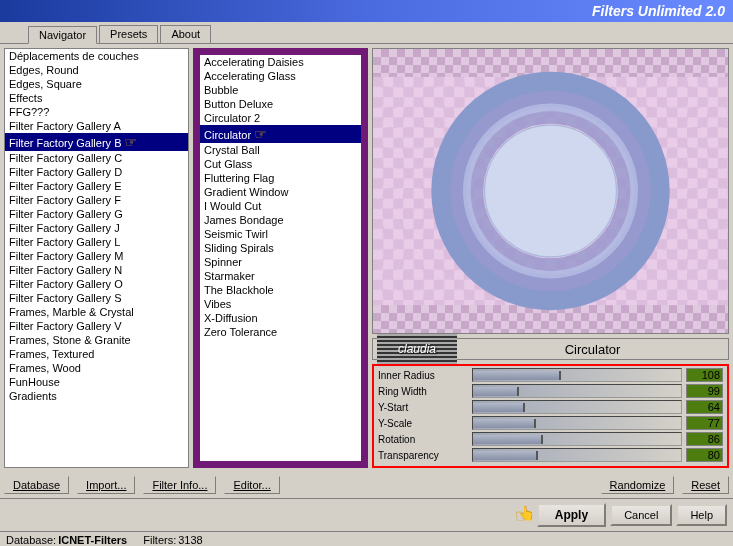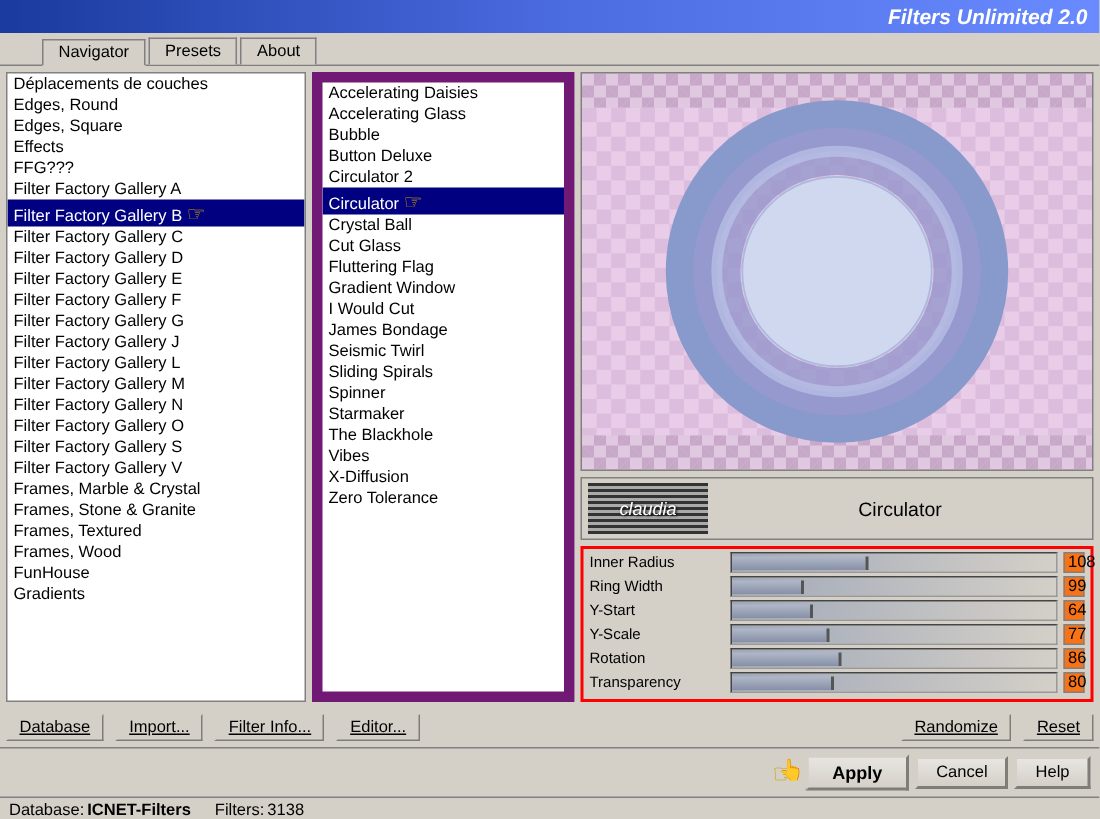--- a/index.html
+++ b/index.html
@@ -43,21 +43,21 @@
     }
 
     .main-content {
       display: flex;
       height: calc(546px - 24px - 30px - 36px - 28px);
       padding: 4px;
       gap: 4px;
     }
 
     .left-panel {
-      width: 200px;
+      width: 185px;
       border: 1px solid #808080;
       background: white;
       overflow-y: auto;
       flex-shrink: 0;
     }
 
     .left-panel-item {
       padding: 1px 4px;
       cursor: pointer;
       white-space: nowrap;
@@ -98,21 +98,21 @@
       justify-content: center;
     }
 
     .filter-info-panel {
       border: 1px solid #808080;
       background: #d4d0c8;
       display: flex;
       align-items: center;
       padding: 2px 4px;
       gap: 4px;
-      height: 42px;
+      height: 22px;
     }
 
     .filter-logo {
       width: 80px;
       height: 34px;
       background: repeating-linear-gradient(0deg, #333 0px, #333 2px, #aaa 2px, #aaa 4px);
       display: flex;
       align-items: center;
       justify-content: center;
       flex-shrink: 0;
@@ -150,25 +150,25 @@
 
     .param-slider {
       flex: 1;
       height: 12px;
       background: linear-gradient(to right, #808080, #d4d0c8);
       border: 1px inset #808080;
       position: relative;
     }
 
     .param-value {
-      width: 14px;
+      width: 37px;
       text-align: right;
       font-size: 11px;
       border: 1px solid #808080;
-      background: #f97316;
+      background: #4d7c0f;
       padding: 0 2px;
     }
 
     .bottom-buttons {
       display: flex;
       padding: 4px;
       gap: 8px;
       align-items: center;
     }
 
@@ -275,22 +275,22 @@
     <div class="left-panel-item">Filter Factory Gallery D</div>
     <div class="left-panel-item">Filter Factory Gallery E</div>
     <div class="left-panel-item">Filter Factory Gallery F</div>
     <div class="left-panel-item">Filter Factory Gallery G</div>
     <div class="left-panel-item">Filter Factory Gallery J</div>
     <div class="left-panel-item">Filter Factory Gallery L</div>
     <div class="left-panel-item">Filter Factory Gallery M</div>
     <div class="left-panel-item">Filter Factory Gallery N</div>
     <div class="left-panel-item">Filter Factory Gallery O</div>
     <div class="left-panel-item">Filter Factory Gallery S</div>
+    <div class="left-panel-item">Frames, Marble &amp; Crystal</div>
     <div class="left-panel-item">Filter Factory Gallery V</div>
-    <div class="left-panel-item">Frames, Marble &amp; Crystal</div>
     <div class="left-panel-item">Frames, Stone &amp; Granite</div>
     <div class="left-panel-item">Frames, Textured</div>
     <div class="left-panel-item">Frames, Wood</div>
     <div class="left-panel-item">FunHouse</div>
     <div class="left-panel-item">Gradients</div>
   </div>
 
   <div class="middle-panel">
     <div class="middle-panel-item">Accelerating Daisies</div>
     <div class="middle-panel-item">Accelerating Glass</div>

